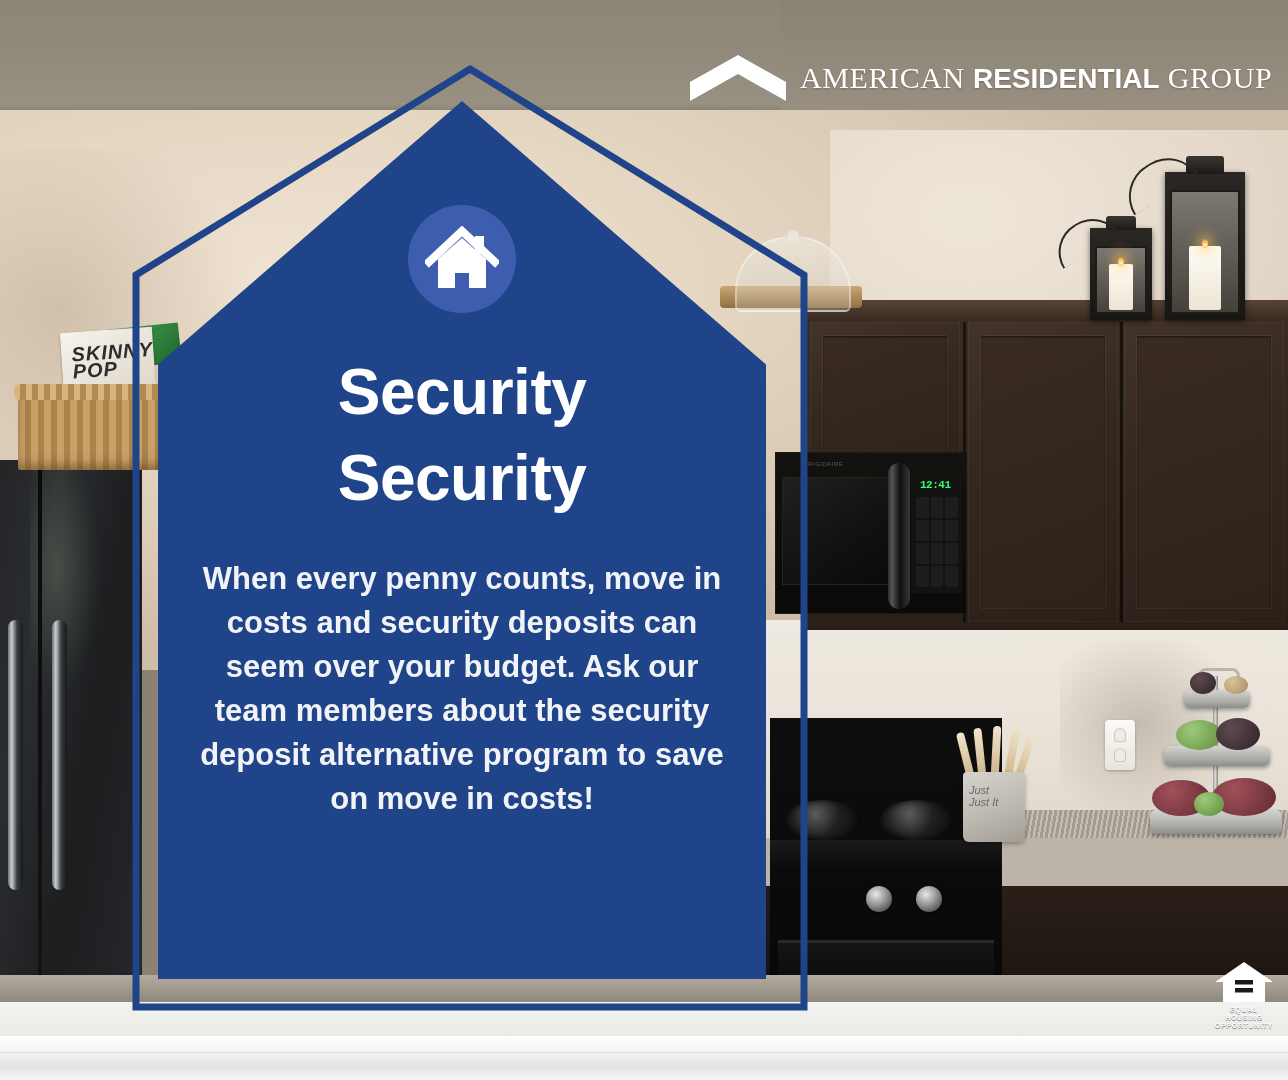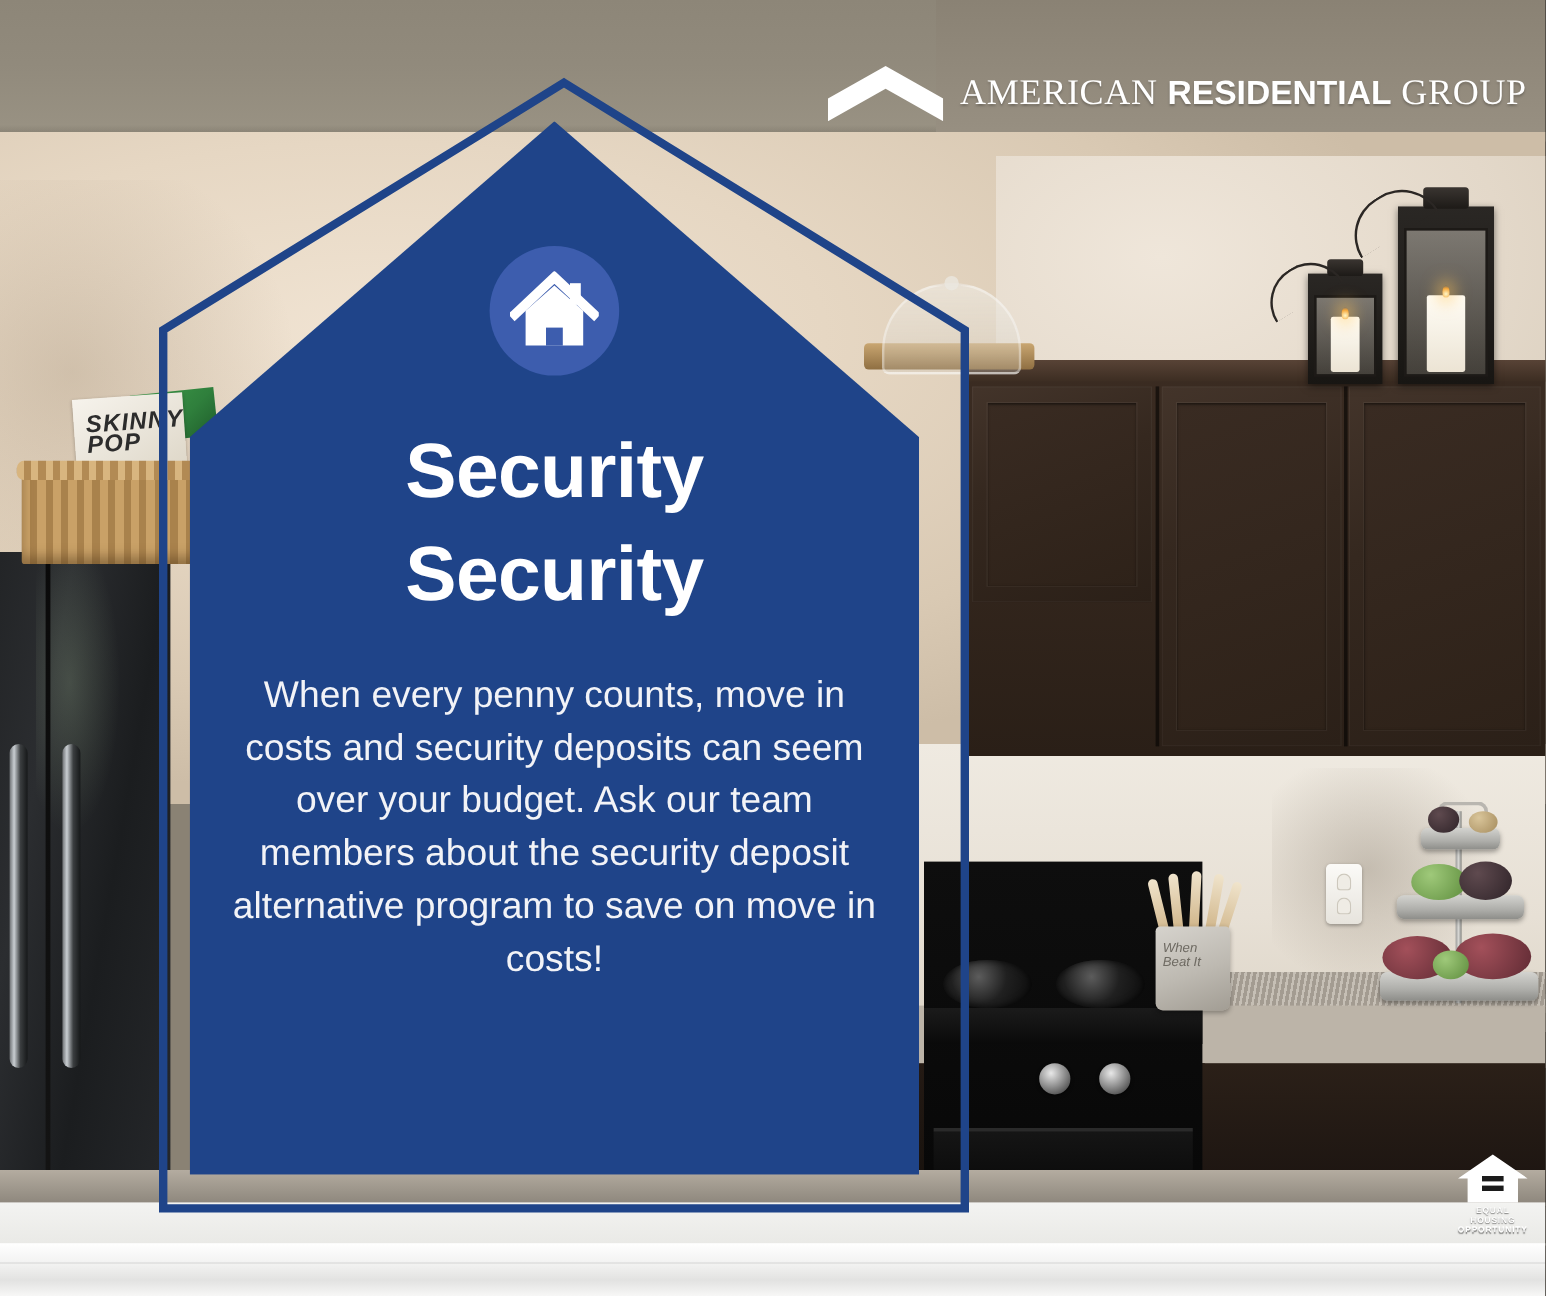--- a/index.html
+++ b/index.html
@@ -375,21 +375,21 @@
   }
   .headline span { display: block; }
 
   .body-copy {
     margin: 36px 0 0 0;
     color: #f2f3f7;
     font-size: 31px;
     line-height: 44px;
     text-align: center;
     width: 545px;
-    font-weight: normal;
+    font-weight: bold;
   }
 
   
   .brand {
     position: absolute; left: 690px; top: 26px;
     display: flex; align-items: center; gap: 14px; margin-top: 29px;
   }
   .brand .chevron { width: 96px; height: 46px; }
   .brand .chevron svg { display: block; }
   .brand .wordmark {
@@ -457,20 +457,42 @@
       <div class="flame" style="bottom:54px;"></div>
     </div>
     <div class="lantern" style="left:1165px;top:172px;width:80px;height:148px;">
       <div class="cap" style="width:38px;height:18px;top:-16px;"></div>
       <div class="bail" style="left:-46px;top:-10px;width:72px;height:34px;"></div>
       <div class="glass"></div>
       <div class="candle" style="width:32px;height:64px;"></div>
       <div class="flame" style="bottom:72px;"></div>
     </div>
 
+    <div class="micro">
+      <div class="micro-brand">FRIGIDAIRE</div>
+      <div class="micro-glass"></div>
+      <div class="micro-handle"></div>
+      <div class="micro-panel">
+        <div class="micro-clock">12:41</div>
+        <div class="micro-keys">
+          <i></i>
+            <i></i>
+            <i></i>
+            <i></i>
+            <i></i>
+            <i></i>
+            <i></i>
+            <i></i>
+            <i></i>
+            <i></i>
+            <i></i>
+            <i></i>
+        </div>
+      </div>
+    </div>
 
     <div class="fridge"></div>
     <div class="fridge-glow"></div>
     <div class="fridge-split"></div>
     <div class="handle h1"></div>
     <div class="handle h2"></div>
     <div class="snack-b"></div>
     <div class="snack-a">
       <span>SKINNY POP</span>
     </div>
@@ -490,21 +512,21 @@
     <div class="oven-win"></div>
 
     <div class="utensils">
       <i style="left:4px;top:6px;transform:rotate(-14deg);"></i>
       <i style="left:18px;top:2px;transform:rotate(-6deg);"></i>
       <i style="left:34px;top:0px;transform:rotate(3deg);"></i>
       <i style="left:50px;top:2px;transform:rotate(10deg);"></i>
       <i style="left:62px;top:8px;transform:rotate(18deg);"></i>
     </div>
     <div class="crock">
-      <span>When Beat It</span>
+      <span>Just Just It</span>
     </div>
 
     <div class="outlet">
       <i style="top:8px;"></i>
         <i style="top:28px;"></i>
     </div>
 
     <div class="tray">
       <div class="grip"></div>
       <div class="rod"></div>

